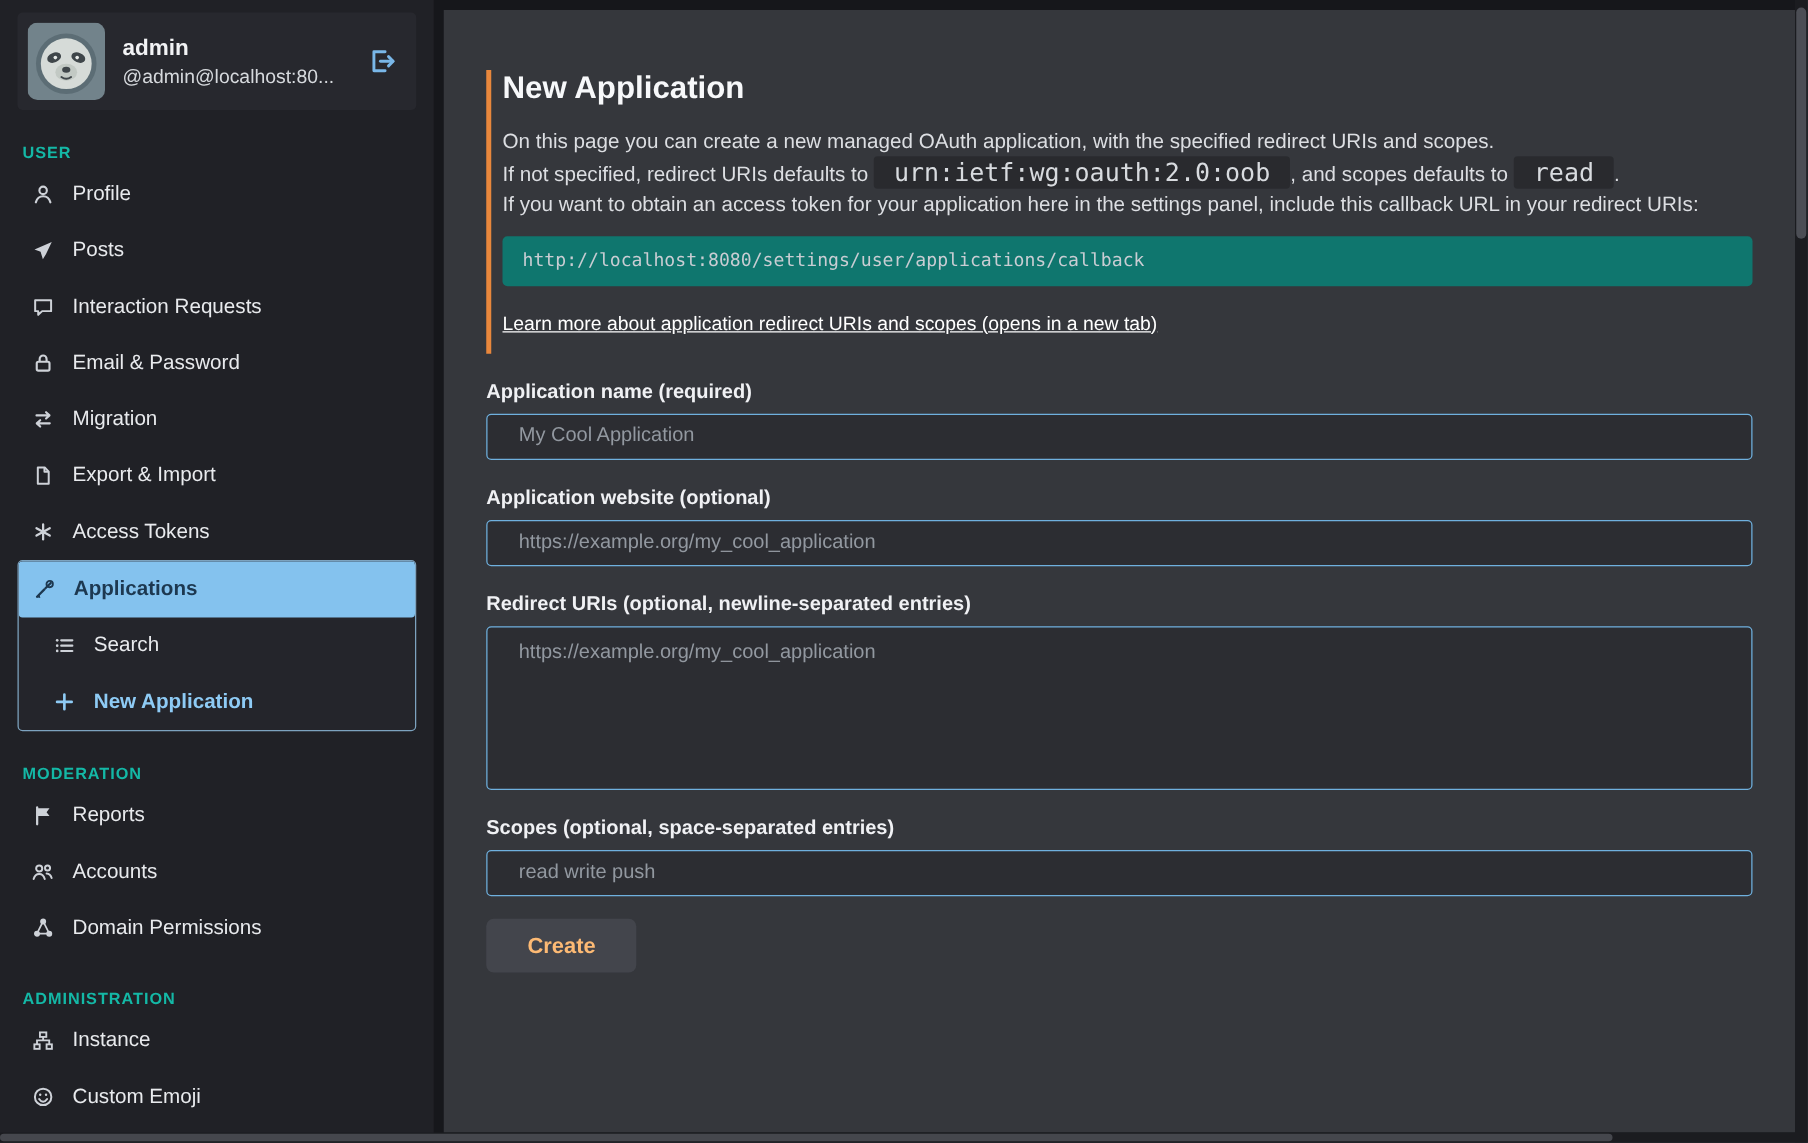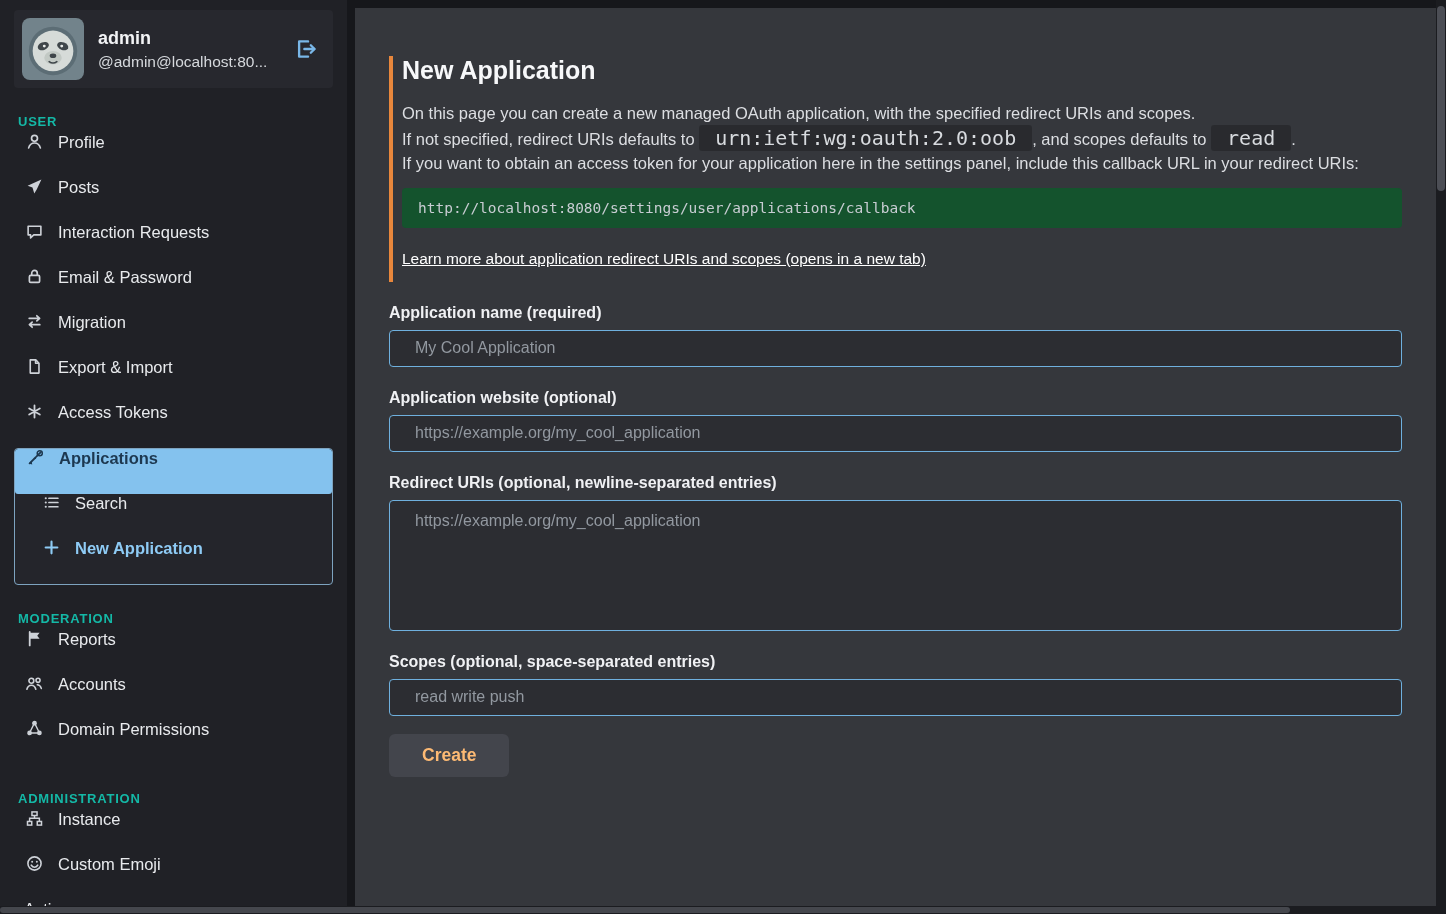--- a/index.html
+++ b/index.html
@@ -23,21 +23,21 @@
   .avatar { width:62px; height:62px; border-radius:8px; overflow:hidden; flex:0 0 auto; }
   .user-meta { flex:1 1 auto; min-width:0; }
   .user-name { font-weight:bold; font-size:18px; color:#f2f3f5; margin-bottom:4px; }
   .user-handle { font-size:15.5px; color:#d6d9dd; white-space:nowrap; overflow:hidden; }
   .logout-btn { background:none; border:none; cursor:pointer; color:#79b7e8; flex:0 0 auto; padding:4px; }
   .sec {
     color:#14b8a6; font-weight:bold; font-size:13px; letter-spacing:.06em;
     margin:26px 4px 4px 4px;
   }
   .item {
-    display:flex; gap:14px;
+    display:flex; align-items:center; gap:14px;
     height:45px; padding:0 10px; cursor:pointer; color:#e8eaed; font-size:16.5px;
     border-radius:3px;
   }
   .item .ic { width:20px; display:flex; justify-content:center; color:#ced2d8; flex:0 0 auto; }
   .nav-group { border:1px solid #7da3bf; border-radius:4px; margin-top:0; overflow:hidden; background:#24252b; }
   .nav-group .head {
     background:#84c2ee; color:#1d3850; font-weight:bold;
   }
   .nav-group .head .ic { color:#1d3850; }
   .sub-item { padding-left:26px; }
@@ -47,21 +47,21 @@
   .main {
     position:absolute; left:355px; top:8px; right:10px; bottom:8px;
     background:#35373c; padding:48px 34px 0 34px; overflow:hidden;
   }
   .header-block { border-left:4px solid #e8873c; padding-left:9px; }
   .page-title { font-size:25px; font-weight:bold; color:#f7f8fa; margin-bottom:16px; }
   .intro { font-size:16.5px; line-height:24.5px; color:#dcdee2; }
   code, .codeish { font-family:"DejaVu Sans Mono", monospace; }
   .inline-code { font-size:20px; background:rgba(0,0,0,.22); padding:1px 16px; border-radius:3px; color:#d8dbdf; }
   .code-block {
-    background:#14532d; border-radius:4px; margin:12px 0 22px 0;
+    background:#0f766e; border-radius:4px; margin:12px 0 22px 0;
     padding:12px 16px; font-size:14.5px; color:#c9cdd3; overflow:hidden;
   }
   .learn-link { color:#ffffff; font-size:15.5px; display:inline-block; margin-bottom:14px; }
   .field-label { font-weight:bold; font-size:16px; color:#f0f1f4; margin:22px 0 8px 0; }
   .text-input, .text-area {
     width:100%; background:#2c2d32; border:1px solid #6fb0de; border-radius:4px;
     color:#e6e8eb; font-size:16px; font-family:"Liberation Sans", sans-serif;
     padding:8px 25px; outline:none; display:block;
   }
   .text-input { height:37px; }

